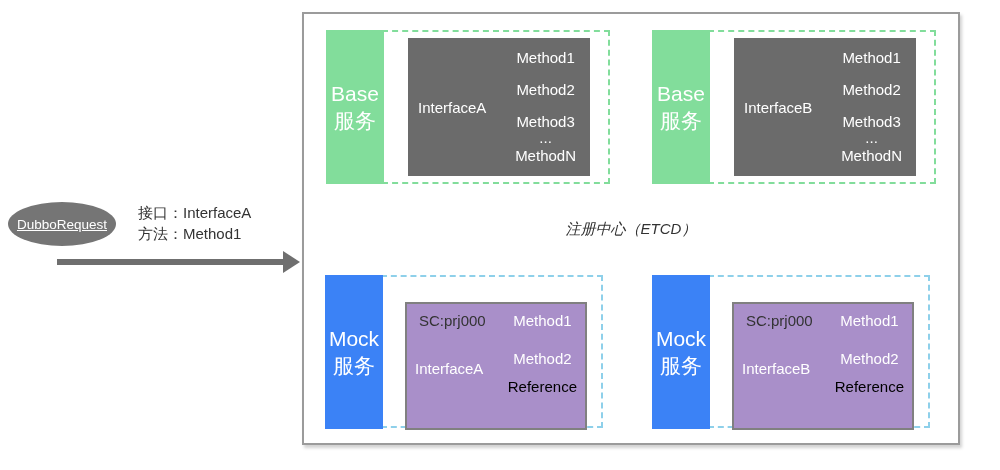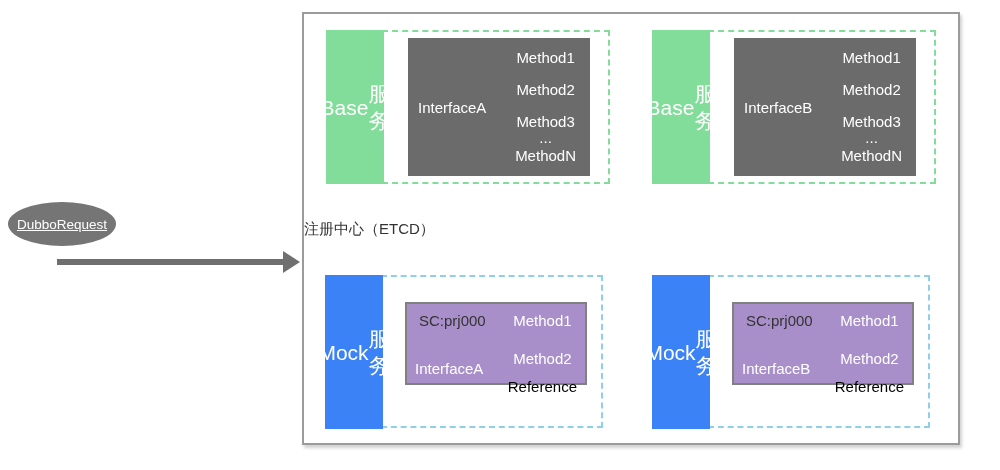--- a/index.html
+++ b/index.html
@@ -20,33 +20,33 @@
     border-top:11px solid transparent; border-bottom:11px solid transparent; border-left:17px solid #6F6F6F; }
 
   
   .outer {
     position:absolute; left:302px; top:12px; width:658px; height:433px;
     background:#fff; border:2px solid #9B9B9B;
     box-shadow:2px 3px 3px rgba(0,0,0,0.18);
   }
   .registry-label {
     position:absolute; left:0; right:0; top:206px;
-    font-size:15px; color:#333;
+    text-align:center; font-size:15px; color:#333;font-style:italic;
   }
 
   
   .group { position:absolute; width:312px; height:155px; }
   .g-tl { left:22px;  top:16px;  }
   .g-tr { left:348px; top:16px;  }
   .g-bl { left:21px;  top:261px; }
   .g-br { left:348px; top:261px; }
 
   .solid {
     position:absolute; left:0; top:0; width:58px; height:154px; z-index:2;
-    display:flex; flex-direction:row; align-items:center; justify-content:center;
+    display:flex; flex-direction:column; align-items:center; justify-content:center;
     color:#fff; font-size:21px; line-height:27px; text-align:center;
   }
   .solid.green { background:#82DD9B; }
   .solid.blue  { background:#3b82f6; }
 
   .dash { position:absolute; left:56px; top:0; height:154px; z-index:1; }
   .dash.green { width:228px; border:2px dashed #82DD9B; }
   .dash.blue  { width:222px; border:2px dashed #8ED0EA; height:153px; }
 
   
@@ -59,40 +59,44 @@
   .iface-box .methods {
     position:absolute; right:14px; top:0; height:100%;
     display:flex; flex-direction:column; justify-content:center;
     text-align:center;
   }
   .iface-box .methods .m { line-height:18px; margin:7px 0; }
   .iface-box .methods .dots { margin:-7px 0 -5px 0; line-height:14px; }
 
   
   .mock-box {
-    position:absolute; left:80px; top:27px; width:182px; height:83px;
+    position:absolute; left:80px; top:27px; width:182px; height:128px;
     background:#A98FC9; border:2px solid #808080; z-index:3; font-size:15px;
   }
   .mock-box .sc-label   { position:absolute; left:12px; top:8px;  color:#333; }
   .mock-box .iface-label{ position:absolute; left:8px;  top:56px; color:#fff; }
   .mock-box .methods {
     position:absolute; right:8px; top:0; height:100%; padding-top:8px;
     display:flex; flex-direction:column; text-align:center; color:#fff;
   }
   .mock-box .methods .m   { line-height:18px; }
   .mock-box .methods .m2  { margin-top:20px; }
   .mock-box .methods .ref { margin-top:10px; line-height:18px; color:#000000; }
 </style>
 </head>
 <body>
 
 <div class="canvas">
 
   <div class="req-ellipse">
     <span>DubboRequest</span>
+  </div>
+  <div class="req-lines">
+    <div>接口：InterfaceA</div>
+    <div>方法：Method1</div>
   </div>
   <div class="arrow-shaft"></div>
   <div class="arrow-head"></div>
 
   <div class="outer">
 
     <div class="registry-label">注册中心（ETCD）</div>
 
     <div class="group g-tl">
       <div class="dash green"></div>

